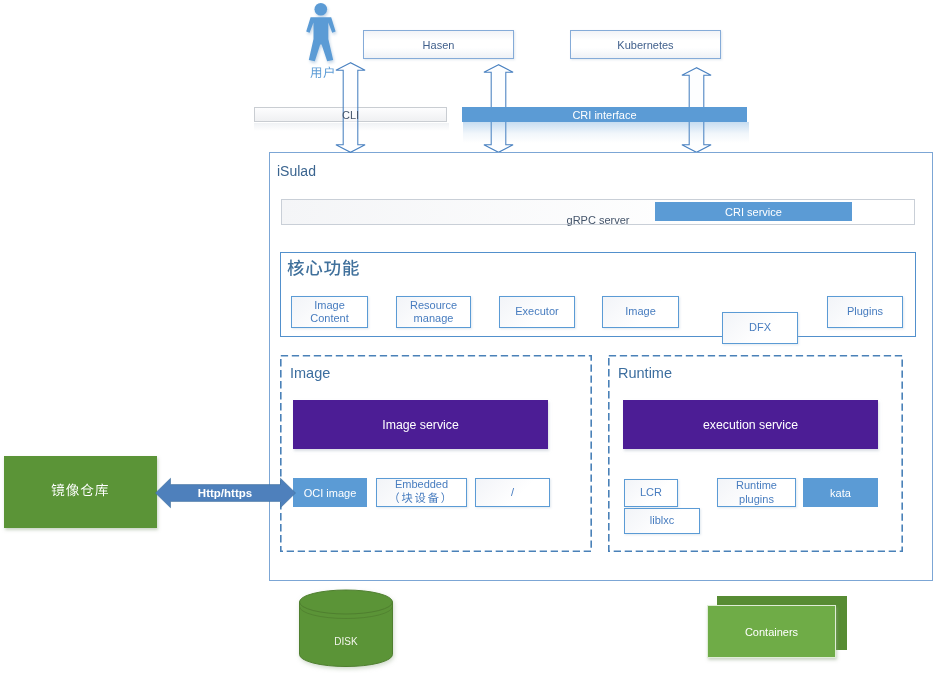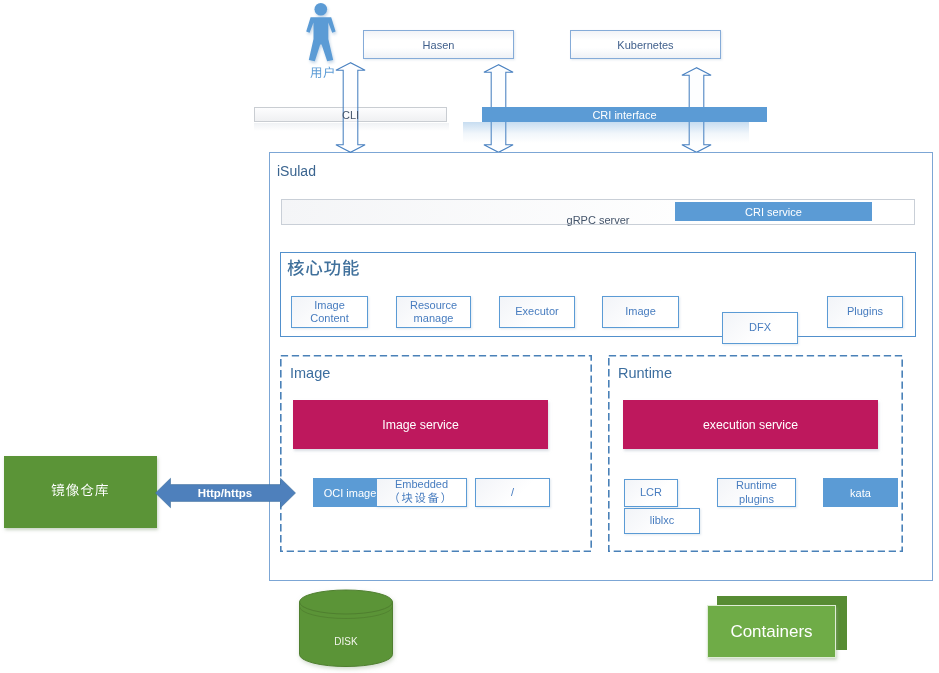--- a/index.html
+++ b/index.html
@@ -6,22 +6,22 @@
 #page { position:relative; width:939px; height:673px; background:#fff; overflow:hidden;
   font-family:"Liberation Sans", sans-serif;padding-left:34px; }
 .abs { position:absolute; }
 .bluebox { position:absolute; border:1.2px solid #85ABD8; background:linear-gradient(#f1f3f7,#ffffff 35%,#ffffff 62%,#eef1f6);
   color:#41608C; font-size:11px; display:flex; align-items:center; justify-content:center; text-align:center;
   box-shadow:1px 1px 2px rgba(170,190,210,.35); }
 .smbox { position:absolute; border:1px solid #5B9BD5; background:linear-gradient(135deg,#f2f4f8, #ffffff 60%);
   color:#477CBF; font-size:11px; display:flex; align-items:center; justify-content:center; text-align:center; line-height:1.22;
   box-shadow:1px 1px 2px rgba(170,190,210,.35); }
 .bluefill { position:absolute; background:#5B9BD5; color:#fff; font-size:11px;
-  display:flex; align-items:center; justify-content:center; text-align:center;margin-left:20px; }
-.orange { position:absolute; background:#be185d; color:#fff; font-size:12.3px;
+  display:flex; align-items:center; justify-content:center; text-align:center; }
+.orange { position:absolute; background:#4c1d95; color:#fff; font-size:12.3px;
   display:flex; align-items:center; justify-content:center; box-shadow:1px 2px 2.5px rgba(185,195,205,.55); }
 .lbl { position:absolute; color:#3C6E9F; font-size:14.5px; }
 </style></head>
 <body>
 <div id="page">
 
 <svg class="abs" style="left:302px;top:2px;filter:drop-shadow(1.5px 2px 1.5px rgba(120,160,200,.45));" width="38" height="62" viewBox="0 0 38 62">
   <circle cx="18.8" cy="7.3" r="6.3" fill="#5B9BD5"></circle>
   <path d="M8.6,15.2 L29.2,15.2 L33.6,29.5 L30.2,30.7 L26.3,20.5 L26.3,37 L31.2,58 L25.2,59.2 L19.6,42.5 L18.2,42.5 L12.8,59.2 L6.8,58 L11.5,37 L11.5,20.5 L7.6,30.7 L4.2,29.5 Z" fill="#5B9BD5"></path>
 </svg>
@@ -123,14 +123,14 @@
 </svg>
 
 <svg class="abs" style="left:298px;top:589px;filter:drop-shadow(1px 2px 2px rgba(160,180,150,.5));" width="96" height="79" viewBox="0 0 96 79">
   <path d="M1.5,13 L1.5,65.5 A46.5,12 0 0 0 94.5,65.5 L94.5,13 Z" fill="#5B9437" stroke="#4F7F2F" stroke-width="1"></path>
   <ellipse cx="48" cy="13" rx="46.5" ry="12" fill="#5B9437" stroke="#4F7F2F" stroke-width="1"></ellipse>
   <path d="M1.5,17.5 A46.5,12 0 0 0 94.5,17.5" fill="none" stroke="#4F7F2F" stroke-width="0.8"></path>
   <text x="48" y="55.5" text-anchor="middle" font-size="10" fill="#F3F6EC" font-family="Liberation Sans, sans-serif">DISK</text>
 </svg>
 
 <div class="abs" style="left:717px;top:596px;width:130px;height:54px;background:#578C33;"></div>
-<div class="abs" style="left:707px;top:605px;width:129px;height:53px;background:#6FAC47;border:1px solid rgba(255,255,255,.78);box-shadow:1px 2px 3px rgba(150,170,140,.5);display:flex;align-items:center;justify-content:center;color:#fff;font-size:17px;">Containers</div>
+<div class="abs" style="left:707px;top:605px;width:129px;height:53px;background:#6FAC47;border:1px solid rgba(255,255,255,.78);box-shadow:1px 2px 3px rgba(150,170,140,.5);display:flex;align-items:center;justify-content:center;color:#fff;font-size:11px;">Containers</div>
 
 </div>
 </body></html>

